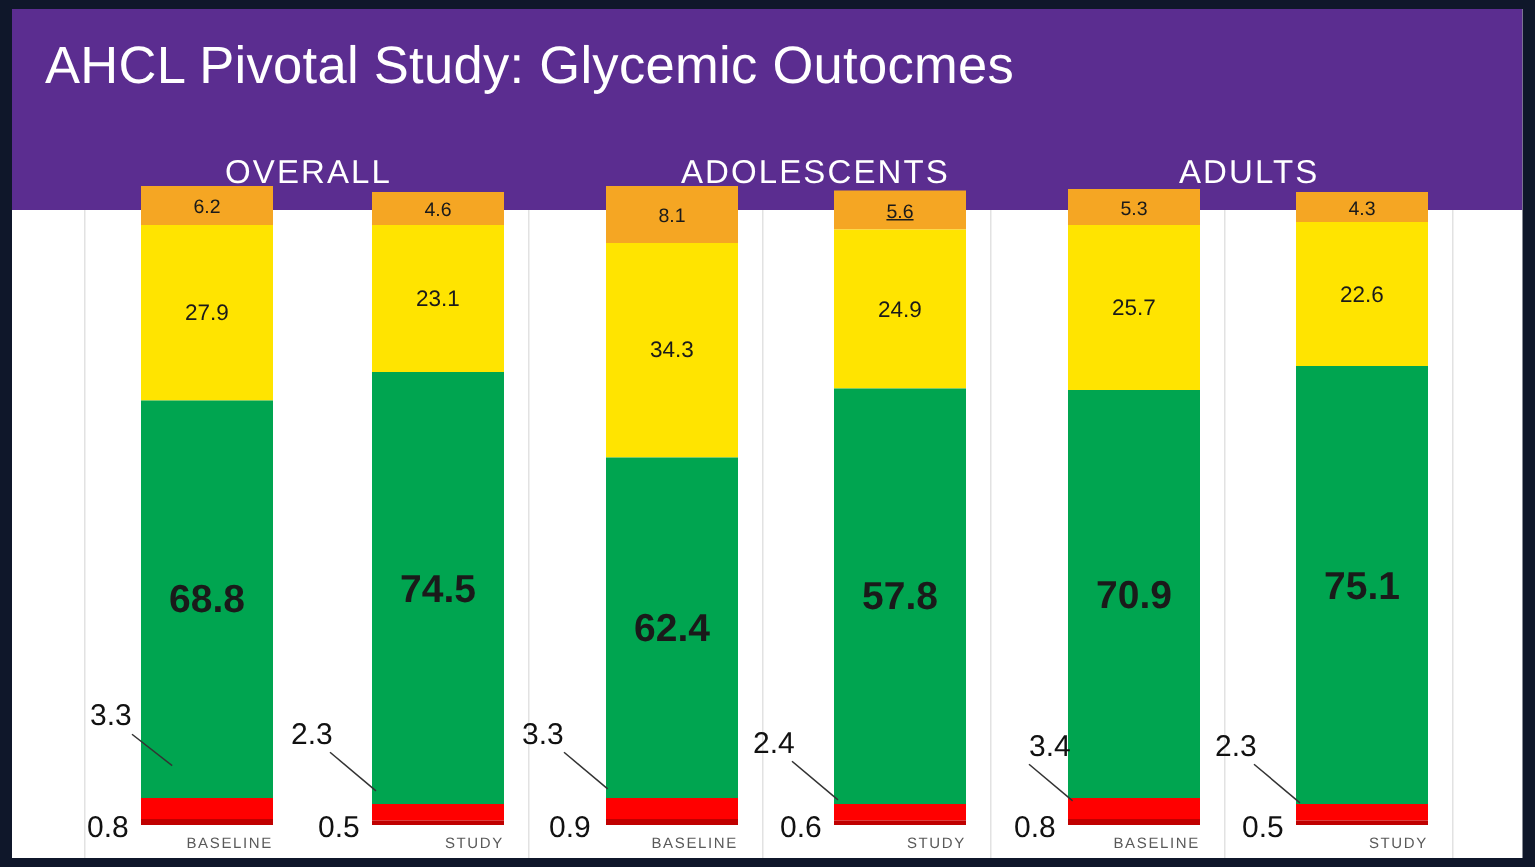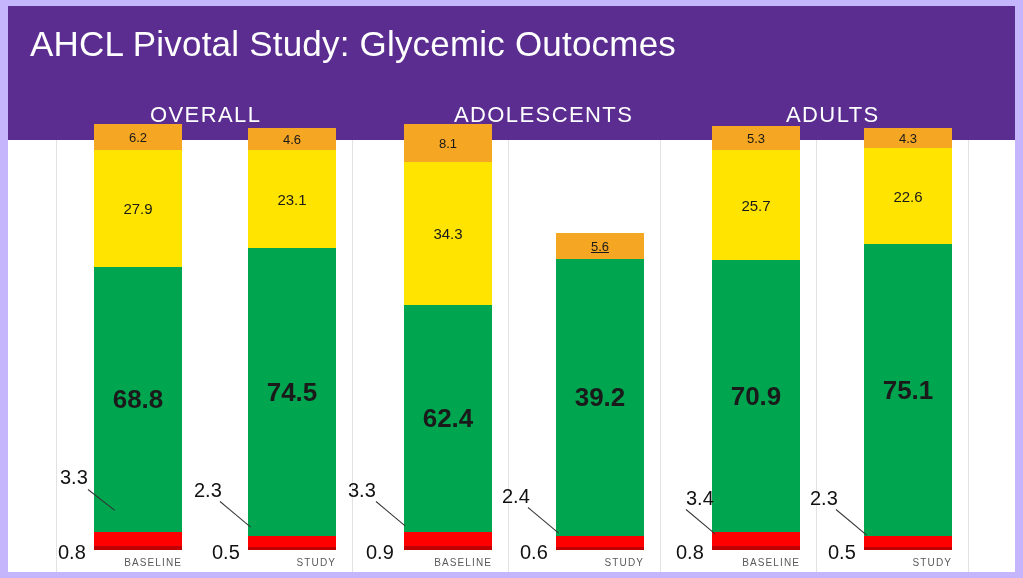--- a/index.html
+++ b/index.html
@@ -1,17 +1,17 @@
 <!DOCTYPE html>
 <html><head>
 <meta charset="utf-8">
 <style>
   html,body{margin:0;padding:0;background:#0e7b7b;}
   body{width:1023px;height:578px;overflow:hidden;font-family:"Liberation Sans",sans-serif;}
-  #slide{position:relative;width:1023px;height:578px;background:#c4b5fd;}
+  #slide{position:relative;width:1023px;height:578px;background:#0f172a;}
   #inner{position:absolute;left:8px;top:6px;width:1007px;height:566px;background:#ffffff;overflow:hidden;}
   #headerbar{position:absolute;left:0;top:0;width:1007px;height:134px;background:#5b2d90;}
   #title{position:absolute;left:22px;top:18px;color:#ffffff;font-size:35px;letter-spacing:0.2px;}
   .grouplabel{position:absolute;top:96px;color:#ffffff;font-size:22px;letter-spacing:1.4px;}
   #plot{position:absolute;left:0;top:134px;width:902px;height:432px;background:#ffffff;padding-left:47px;}
   .barcol{position:absolute;bottom:22px;width:88px;}
   .seg{width:100%;box-sizing:border-box;display:flex;align-items:center;justify-content:center;color:#1a1a1a;}
   .seg.tir{background:#00a550;font-weight:bold;font-size:26px;}
   .seg.above{background:#ffe400;font-size:15px;}
   .seg.vhigh{background:#f5a623;font-size:13px;}
@@ -74,21 +74,22 @@
         <div class="seg low" style="height:14px;"></div>
         <div class="seg vlow" style="height:4px;"></div>
       </div>
       <div class="axislabel" style="left:396px;">BASELINE</div>
       <div class="outval" style="left:340px;bottom:70px;">3.3</div>
       <div class="leader" style="left:368px;bottom:70px;width:38px;transform:rotate(40deg);"></div>
       <div class="outval" style="left:358px;bottom:8px;">0.9</div>
 
       <div class="barcol" style="left:548px;">
         <div class="seg vhigh" style="height:26px;text-decoration:underline;">5.6</div>
-        <div class="seg tir" style="height:277px;">39.2</div>
+        <div class="seg above" style="height:106px;">24.9</div>
+        <div class="seg tir" style="height:277px;">57.8</div>
         <div class="seg low" style="height:11px;"></div>
         <div class="seg vlow" style="height:3px;"></div>
       </div>
       <div class="axislabel" style="left:548px;">STUDY</div>
       <div class="outval" style="left:494px;bottom:64px;">2.4</div>
       <div class="leader" style="left:520px;bottom:64px;width:40px;transform:rotate(40deg);"></div>
       <div class="outval" style="left:512px;bottom:8px;">0.6</div>
 
       <div class="barcol" style="left:704px;">
         <div class="seg vhigh" style="height:24px;">5.3</div>

